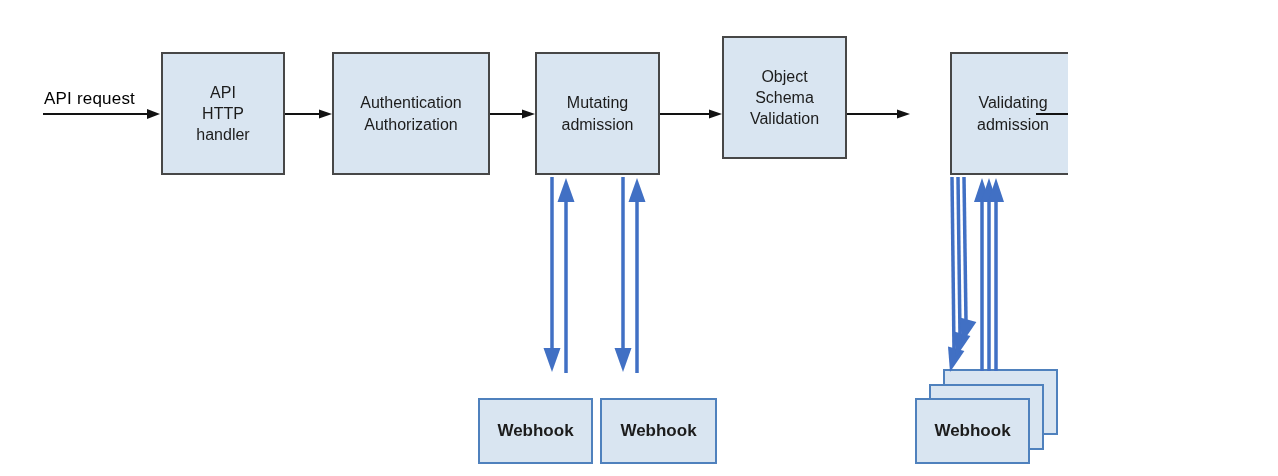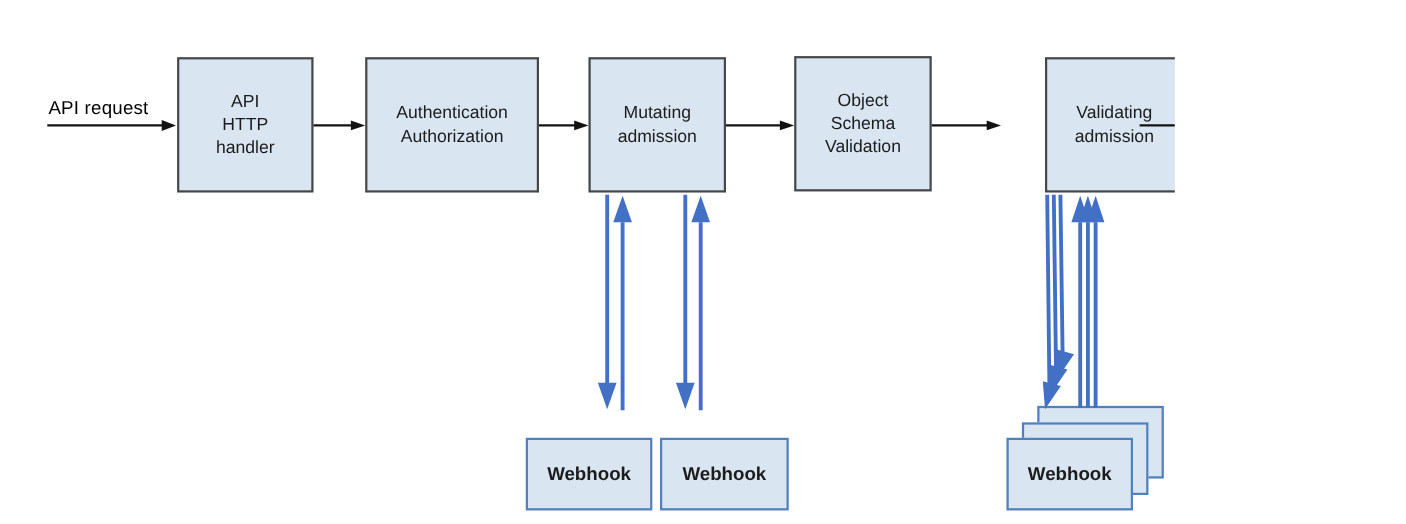--- a/index.html
+++ b/index.html
@@ -58,21 +58,21 @@
 
   <div class="api-request">API request</div>
 
   <div class="node" style="left:332px;top:52px;width:158px;height:123px">Authentication
 Authorization</div>
   <div class="node" style="left:161px;top:52px;width:124px;height:123px">API
 HTTP
 handler</div>
   <div class="node" style="left:535px;top:52px;width:125px;height:123px">Mutating
 admission</div>
-  <div class="node" style="left:722px;top:51px;width:125px;height:123px">Object
+  <div class="node" style="left:722px;top:36px;width:125px;height:123px">Object
 Schema
 Validation</div>
   <div class="node" style="left:950px;top:52px;width:126px;height:123px">Validating
 admission</div>
 
   <div class="node webhook" style="left:478px;top:373px;width:115px;height:66px">Webhook</div>
   <div class="node webhook" style="left:600px;top:373px;width:117px;height:66px">Webhook</div>
 
   <div class="node webhook" style="left:943px;top:344px;width:115px;height:66px">Webhook</div>
   <div class="node webhook" style="left:929px;top:359px;width:115px;height:66px">Webhook</div>

